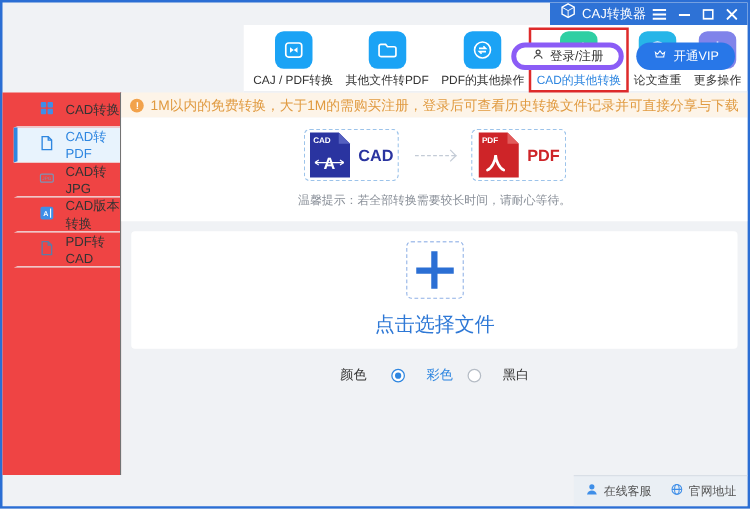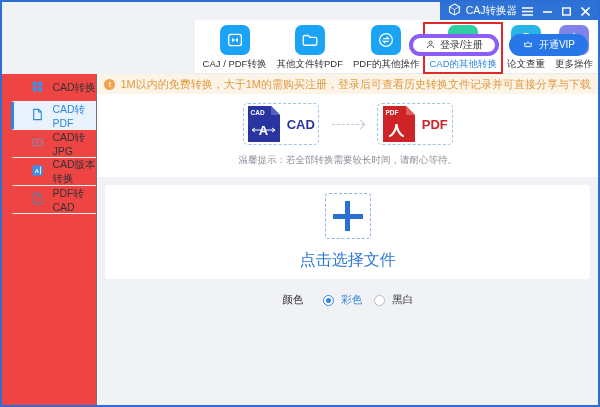--- a/index.html
+++ b/index.html
@@ -48,21 +48,21 @@
 
   .select-card{ margin:8px 8px 0; background:#fff; border-radius:3px; height:94px; display:flex; flex-direction:column; align-items:center; justify-content:center; gap:11px; flex:0 0 auto; cursor:pointer; }
   .plus-box{ width:46px; height:46px; border:1px dashed #8FB0E6; border-radius:4px; display:flex; align-items:center; justify-content:center; }
   .plus-icon{ position:relative; width:30px; height:30px; }
   .plus-icon::before{ content:""; position:absolute; left:0; top:13px; width:30px; height:4.5px; background:#2B6FD4; }
   .plus-icon::after{ content:""; position:absolute; left:12.7px; top:0; width:4.5px; height:30px; background:#2B6FD4; }
   .select-label{ font-size:16px; color:#2E78D6; }
 
   .color-row{ margin-top:14px; display:flex; align-items:center; justify-content:center; gap:20px; font-size:10.5px; }
   .radio-group{ display:flex; align-items:center; gap:12px; }
-  .radio{ display:flex; align-items:center; gap:7px; cursor:pointer; }
+  .radio{ display:flex; align-items:center; gap:17px; cursor:pointer; }
   .rb{ width:11px; height:11px; border-radius:50%; border:1px solid #B6BDC6; background:#fff; position:relative; flex:0 0 auto; }
   .rb.selected{ border-color:#2E86E0; }
   .rb.selected::after{ content:""; position:absolute; left:2px; top:2px; width:5px; height:5px; border-radius:50%; background:#2E86E0; }
   .rb-label{ color:#333; }
   .rb-label.blue{ color:#2E86E0; }
   .color-label{ color:#333; }
 
   .statusbar{ height:25px; background:#EAEFF4; border-top:1px solid #D9DFE6; display:flex; align-items:center; gap:15px; padding:0 9px; flex:0 0 auto; }
   .sb-link{ display:flex; align-items:center; gap:4px; font-size:9.5px; color:#555; cursor:pointer; }
 </style>
@@ -271,14 +271,31 @@
           <label class="radio">
             <span class="rb"></span>
             <span class="rb-label">黑白</span>
           </label>
         </div>
       </div>
 
     </main>
   </div>
 
+  <div class="statusbar">
+    <span class="sb-link">
+      <span><svg width="11" height="11" viewBox="0 0 24 24" fill="#3E8EE8">
+            <circle cx="12" cy="7.5" r="4.5"></circle>
+            <path d="M3.5 21c.8-5 4.5-7 8.5-7s7.7 2 8.5 7z"></path>
+          </svg></span>
+      <span>在线客服</span>
+    </span>
+    <span class="sb-link">
+      <span><svg width="11" height="11" viewBox="0 0 24 24" fill="none" stroke="#3E8EE8" stroke-width="1.8">
+            <circle cx="12" cy="12" r="8.5"></circle>
+            <ellipse cx="12" cy="12" rx="4" ry="8.5"></ellipse>
+            <path d="M3.5 12h17"></path>
+          </svg></span>
+      <span>官网地址</span>
+    </span>
+  </div>
 
 </div>
 
 </body></html>

